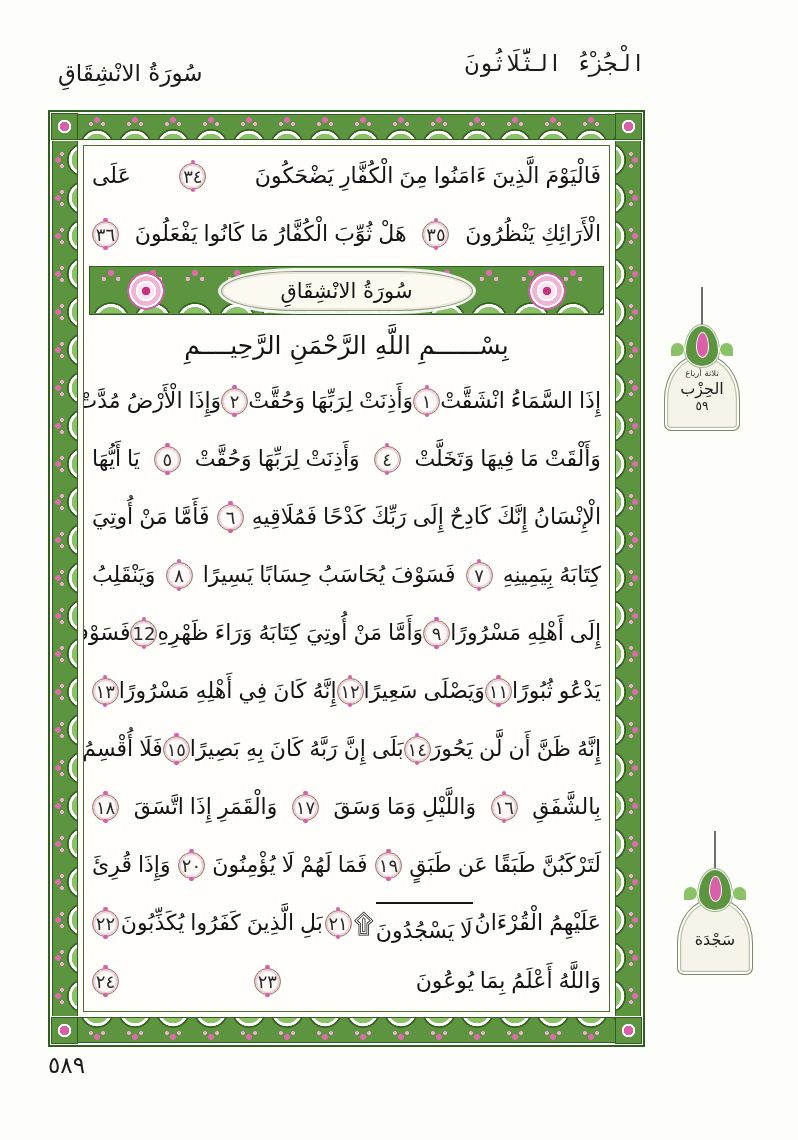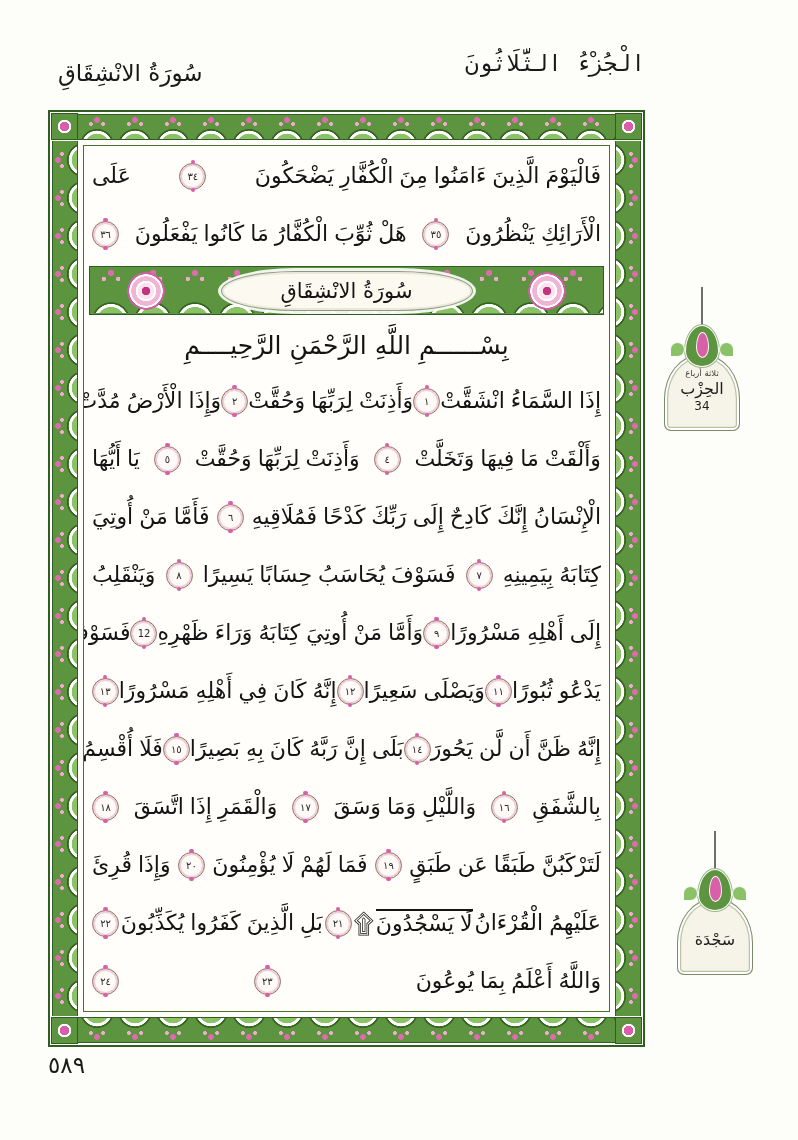--- a/index.html
+++ b/index.html
@@ -77,30 +77,30 @@
   .line-group{display:contents;}
   .qline{
     flex:1 1 0;display:flex;direction:rtl;
     justify-content:space-between;align-items:center;
     padding:0 3px;min-height:0;
   }
   .qtext{
     font-size:22px;color:var(--ink);white-space:nowrap;
     word-spacing:-1px;flex:0 0 auto;line-height:1.1;
   }
-  .sajdah-overline{border-top:2.2px solid #151515;padding-top:1px;text-align:center;}
+  .sajdah-overline{border-top:2.2px solid #151515;padding-top:15px;text-align:center;}
   .sajdah-glyph{font-size:27px;line-height:1;flex:0 0 auto;color:#101010;}
   .ayah-marker{
     position:relative;flex:0 0 auto;
     display:inline-flex;align-items:center;justify-content:center;
     width:27px;height:27px;border-radius:50%;
     background:radial-gradient(circle,#fdfaf7 55%,#f0e1de 100%);
     border:1.2px solid var(--marker_brown);
     box-shadow:inset 0 0 0 2px #eccfd8;
-    font-size:10px;color:#2a2a2a;
+    font-size:18px;color:#2a2a2a;
   }
   .ayah-marker::before,.ayah-marker::after{
     content:"";position:absolute;left:50%;margin-left:-2.2px;
     width:4.4px;height:4.4px;border-radius:50%;background:var(--flower_pink);
   }
   .ayah-marker::before{top:-3.5px;} .ayah-marker::after{bottom:-3.5px;}
 
   
   .banner{
     position:relative;flex:0 0 49px;margin:3px 0;
@@ -294,21 +294,21 @@
     <div class="med-crown">
       <div class="leaf"></div>
       <div class="leaf-l"></div>
       <div class="leaf-r"></div>
       <div class="bud"></div>
     </div>
     <div class="med-body">
       <div class="med-stack">
         <div class="med-small">ثلاثة أرباع</div>
         <div class="med-title">الحِزْب</div>
-        <div class="med-num">34</div>
+        <div class="med-num">٥٩</div>
       </div>
     </div>
   </div>
 
   <div class="med med-sajdah med--sajdah">
     <div class="med-antenna"></div>
     <div class="med-crown">
       <div class="leaf"></div>
       <div class="leaf-l"></div>
       <div class="leaf-r"></div>

